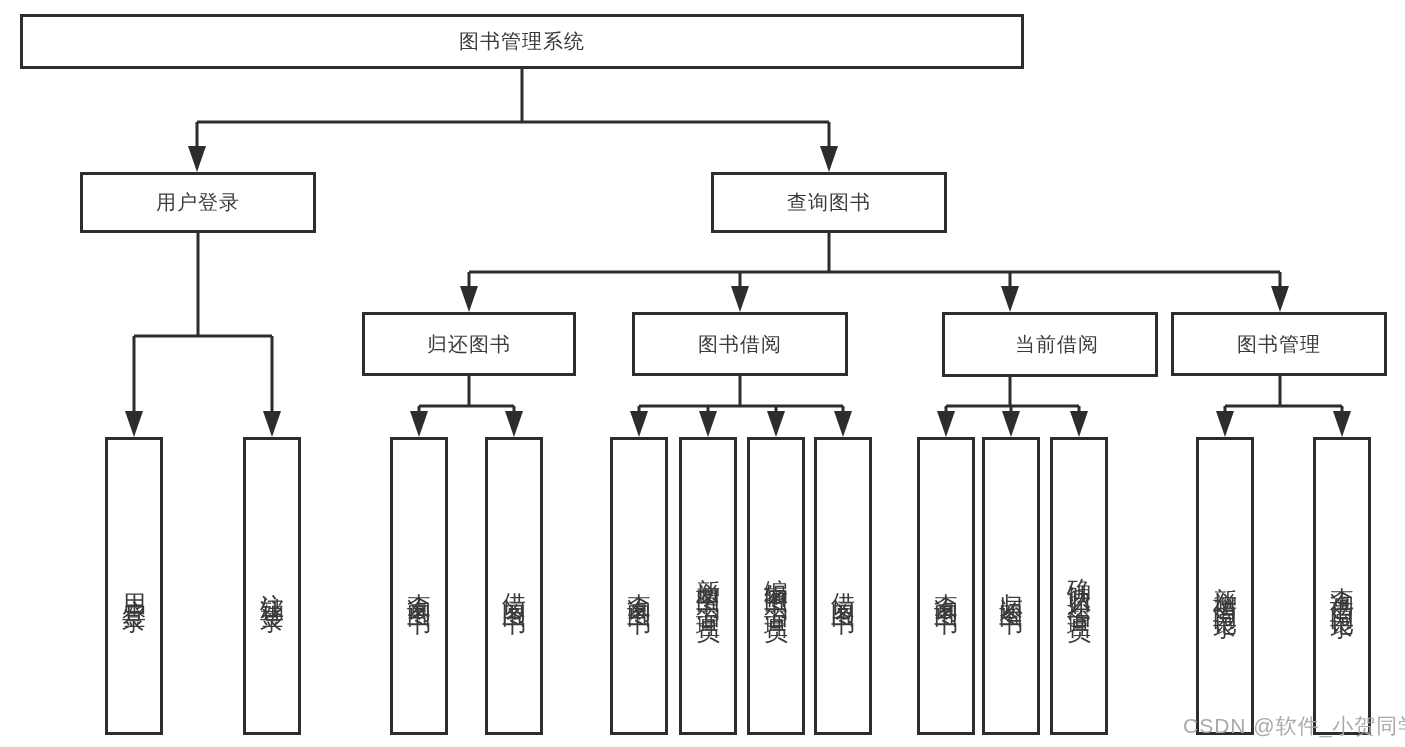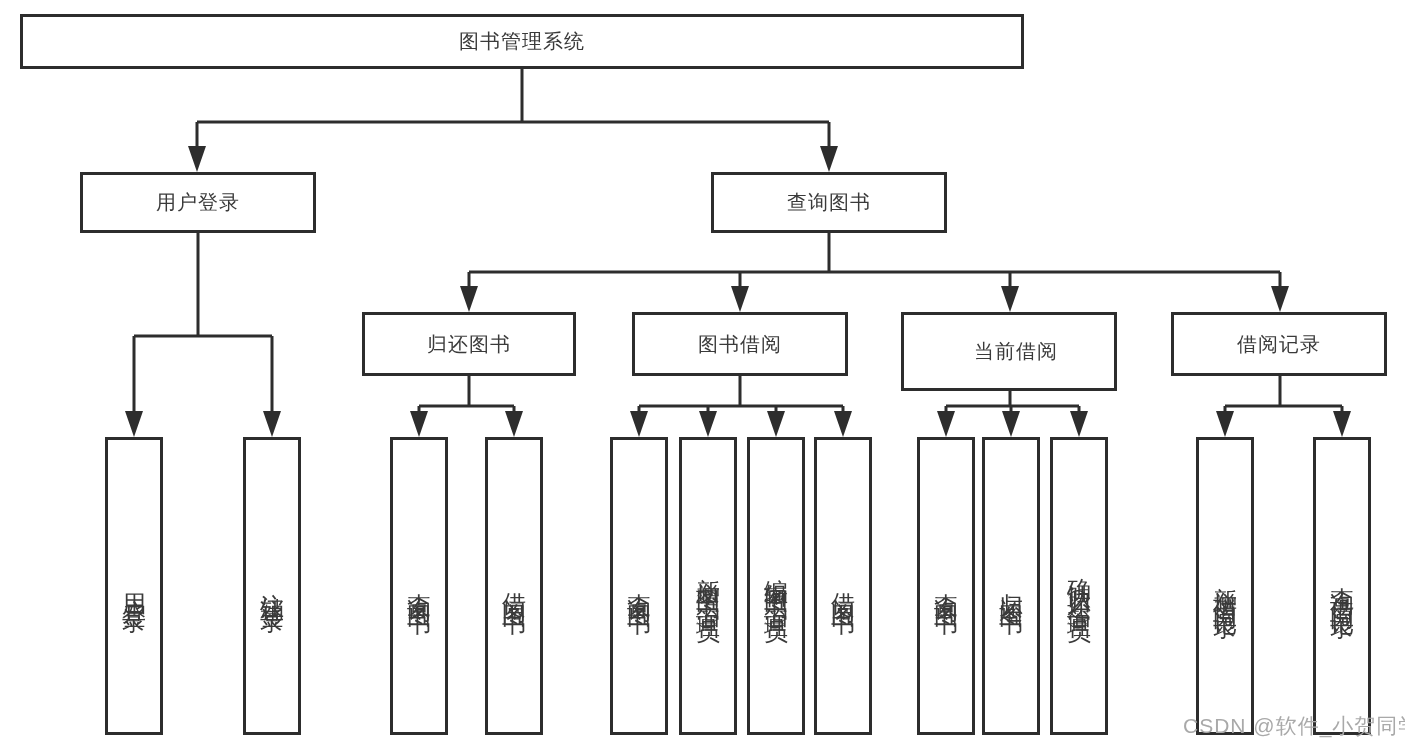--- a/index.html
+++ b/index.html
@@ -44,21 +44,21 @@
     height: 298px;
   }
   
   #n-root  { left: 20px;  top: 14px;  width: 1004px; height: 55px; }
   
   #n-login { left: 80px;  top: 172px; width: 236px; height: 61px; }
   #n-mgmt  { left: 711px; top: 172px; width: 236px; height: 61px; }
   
   #n-g0 { left: 362px;  top: 312px; width: 214px; height: 64px; }
   #n-g1 { left: 632px;  top: 312px; width: 216px; height: 64px; text-align: center; }
-  #n-g2 { left: 901px;  top: 312px; width: 216px; height: 79px; padding-left: 14px; }
+  #n-g2 { left: 942px;  top: 312px; width: 216px; height: 65px; padding-left: 14px; }
   #n-g3 { left: 1171px; top: 312px; width: 216px; height: 64px; }
   
   #n-a0 { left: 105px; }
   #n-a1 { left: 243px; }
   #n-b0 { left: 390px; }
   #n-b1 { left: 485px; }
   #n-c0 { left: 610px; }
   #n-c1 { left: 679px; }
   #n-c2 { left: 747px; }
   #n-c3 { left: 814px; }
@@ -129,21 +129,21 @@
   <div class="node" id="n-g0">
     <span>归还图书</span>
   </div>
   <div class="node" id="n-g1">
     <span>图书借阅</span>
   </div>
   <div class="node" id="n-g2">
     <span>当前借阅</span>
   </div>
   <div class="node" id="n-g3">
-    <span>借阅记录</span>
+    <span>图书管理</span>
   </div>
 
   <div class="node leaf" id="n-a0">
     <span>用户登录</span>
   </div>
   <div class="node leaf" id="n-a1">
     <span>注销登录</span>
   </div>
 
   <div class="node leaf" id="n-b0">

